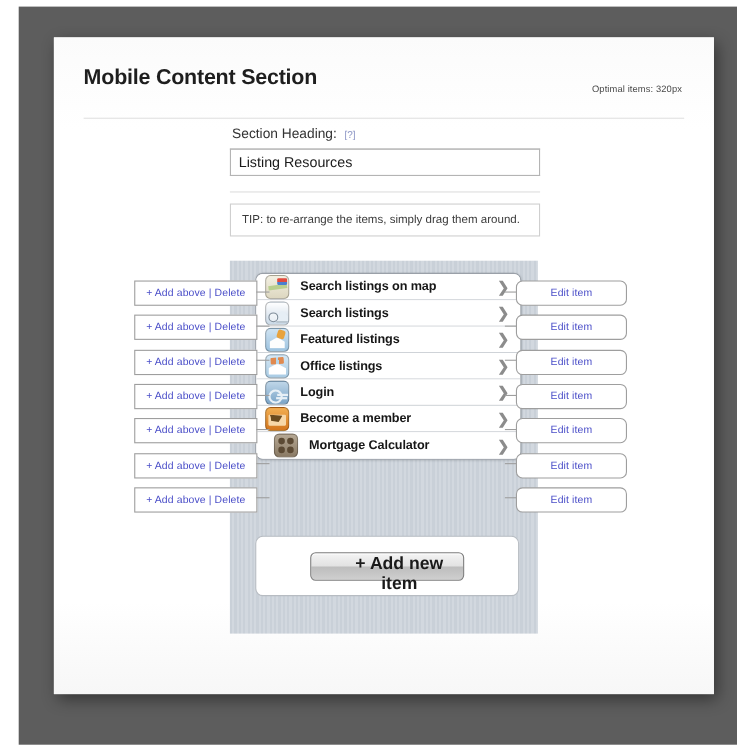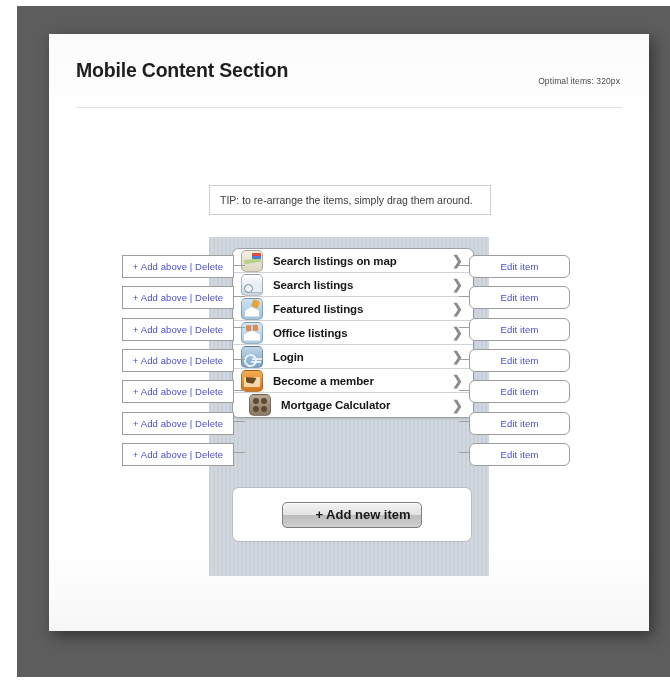--- a/index.html
+++ b/index.html
@@ -334,41 +334,49 @@
     justify-content: center;
   }
   #add-new-item {
     width: 140px;
     height: 26px;
     box-sizing: border-box;
     border: 1px solid #7d7d7d;
     border-radius: 5px;
     background: linear-gradient(to bottom, #f4f4f4 0%, #e2e2e2 48%, #bdbdbd 52%, #cfcfcf 100%);
     font-family: "Liberation Sans", sans-serif;
-    font-size: 13px;
+    font-size: 16px;
     font-weight: bold;
     color: #1a1a1a;
     cursor: pointer;
     box-shadow: inset 0 1px 0 rgba(255,255,255,0.8);
     padding-left: 28px;
   }
 </style>
 </head>
 <body>
 
 <div id="frame">
   <div id="card">
     <div id="card-inner">
 
       <div id="header">
         <div id="page-title">Mobile Content Section</div>
         <div id="optimal-width">Optimal items: 320px</div>
         <div id="header-rule"></div>
       </div>
 
+      <div id="heading-block">
+        <div id="heading-label-row">
+          <span id="heading-label">Section Heading:</span>
+          <span id="help-link">[?]</span>
+        </div>
+        <input id="heading-input" type="text" value="Listing Resources" style="">
+        <div id="heading-rule"></div>
+      </div>
 
       <div id="tip-box">
         <span>TIP: to re-arrange the items, simply drag them around.</span>
       </div>
 
       <div id="strip"></div>
 
       <div id="item-list">
           <div class="item-row">
             <span class="item-icon ic-map"></span>

